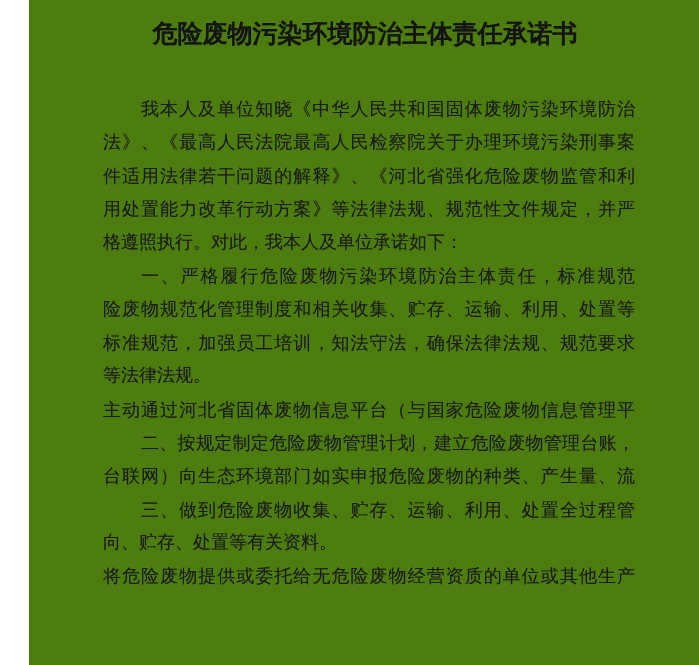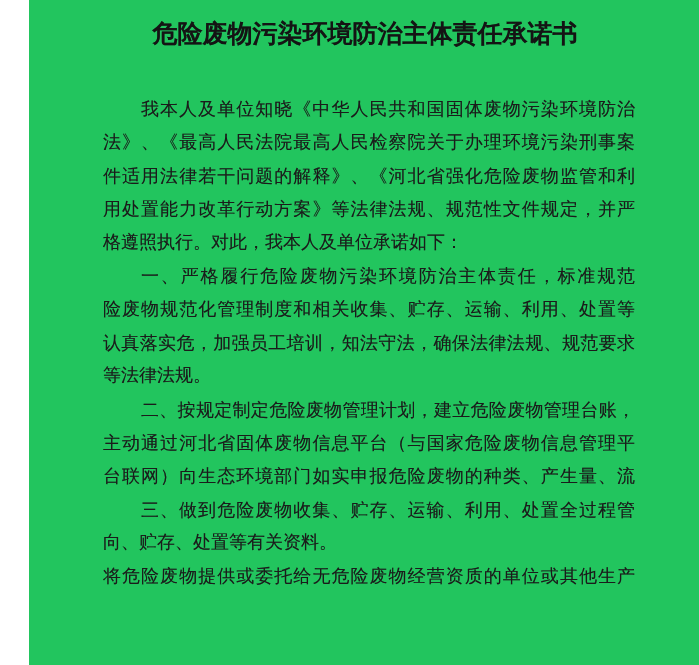--- a/index.html
+++ b/index.html
@@ -11,21 +11,21 @@
   }
   body {
     background: #ffffff;
     font-family: "Liberation Serif", "DejaVu Serif", serif;
   }
   .page {
     position: absolute;
     top: 0; left: 0;
     width: 699px;
     height: 665px;
-    background: #22c55e;
+    background: #4d7c0f;
     color: #1b1b1b;
   }
   
   .left-strip {
     position: absolute;
     top: 0; left: 0;
     width: 29px;
     height: 665px;
     background: #ffffff;
   }
@@ -77,22 +77,22 @@
   <div class="left-strip"></div>
   <h1 class="doc-title">危险废物污染环境防治主体责任承诺书</h1>
   <div class="doc-body">
       <div class="doc-line indent">我本人及单位知晓《中华人民共和国固体废物污染环境防治</div>
       <div class="doc-line">法》、《最高人民法院最高人民检察院关于办理环境污染刑事案</div>
       <div class="doc-line">件适用法律若干问题的解释》、《河北省强化危险废物监管和利</div>
       <div class="doc-line">用处置能力改革行动方案》等法律法规、规范性文件规定，并严</div>
       <div class="doc-line para-end">格遵照执行。对此，我本人及单位承诺如下：</div>
       <div class="doc-line indent">一、严格履行危险废物污染环境防治主体责任，标准规范</div>
       <div class="doc-line">险废物规范化管理制度和相关收集、贮存、运输、利用、处置等</div>
-      <div class="doc-line">认真落实危，加强员工培训，知法守法，确保法律法规、规范要求</div>
+      <div class="doc-line">标准规范，加强员工培训，知法守法，确保法律法规、规范要求</div>
       <div class="doc-line para-end">等法律法规。</div>
+      <div class="doc-line">主动通过河北省固体废物信息平台（与国家危险废物信息管理平</div>
       <div class="doc-line indent">二、按规定制定危险废物管理计划，建立危险废物管理台账，</div>
-      <div class="doc-line">主动通过河北省固体废物信息平台（与国家危险废物信息管理平</div>
       <div class="doc-line">台联网）向生态环境部门如实申报危险废物的种类、产生量、流</div>
       <div class="doc-line indent">三、做到危险废物收集、贮存、运输、利用、处置全过程管</div>
       <div class="doc-line para-end">向、贮存、处置等有关资料。</div>
       <div class="doc-line">将危险废物提供或委托给无危险废物经营资质的单位或其他生产</div>
     </div>
 </div>
 
 </body></html>

